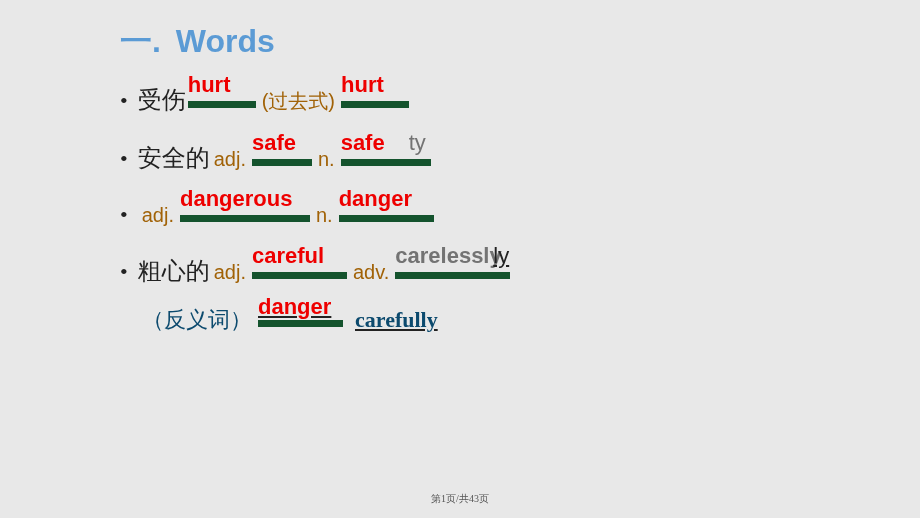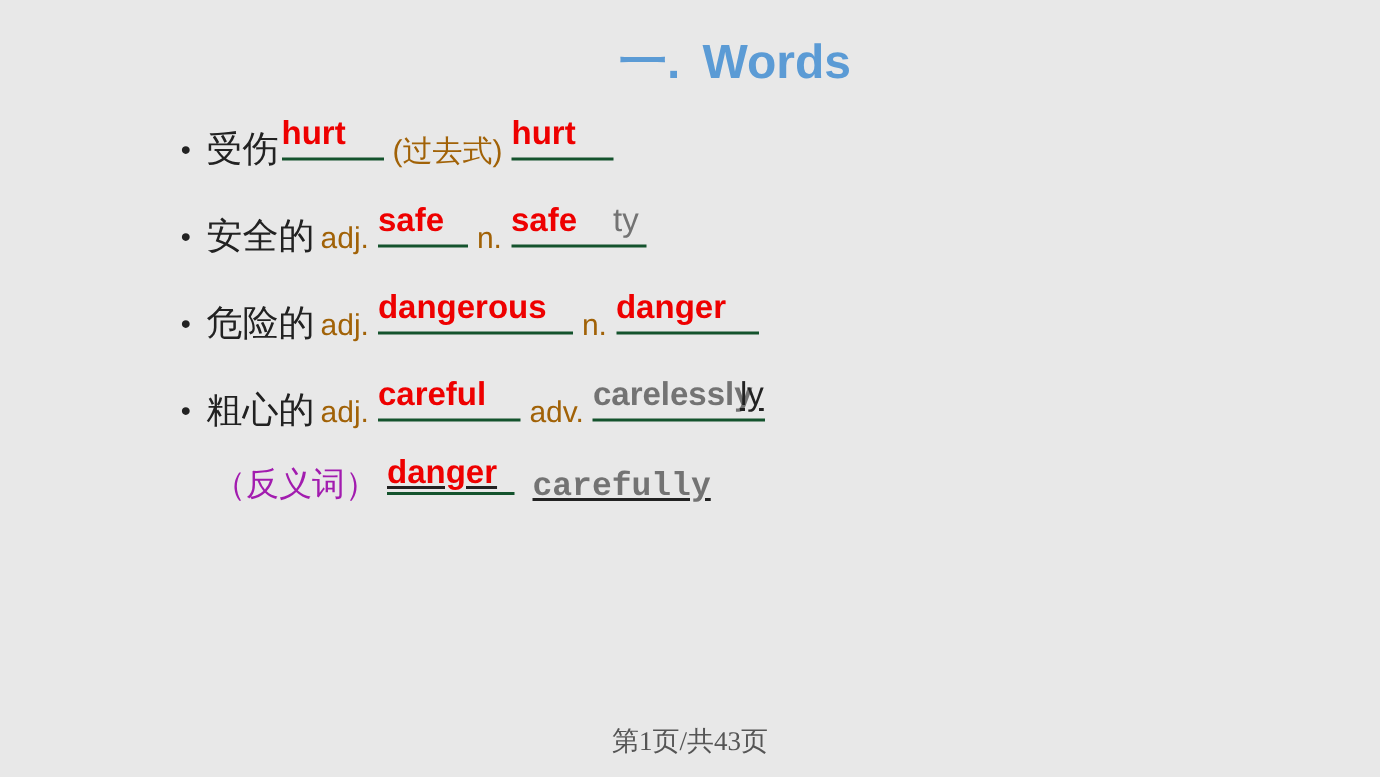--- a/index.html
+++ b/index.html
@@ -1,15 +1,15 @@
 <!DOCTYPE html>
 <html><head>
   <meta charset="utf-8">
   <style>
-    * { margin: 0; padding: 0; box-sizing: border-box; text-align: center; }
+    * { margin: 0; padding: 0; box-sizing: border-box; }
 
     body {
       width: 920px;
       height: 518px;
       background-color: #e8e8e8;
       font-family: 'SimSun', 'STSong', serif;
       overflow: hidden;
       position: relative;
     }
 
@@ -65,21 +65,21 @@
     }
 
     .cn-text {
       color: #222;
       font-size: 24px;
       font-family: 'SimSun', 'STSong', serif;
     }
 
     .blank {
       display: inline-block;
-      border-bottom: 2px solid #14532d;
+      border-bottom: 7px solid #14532d;
       min-width: 80px;
       height: 24px;
       margin: 0 2px;
       vertical-align: bottom;
       position: relative;
     }
 
     .blank-answer {
       color: #e00;
       font-weight: bold;
@@ -101,42 +101,42 @@
     .antonym-row {
       margin-left: 0px;
       margin-top: -8px;
       display: flex;
       align-items: baseline;
       font-size: 22px;
       padding-left: 22px;
     }
 
     .cn-paren {
-      color: #a21caf;
+      color: #0c4a6e;
       font-size: 22px;
       font-family: Liberation Sans, sans-serif;
       margin-right: 4px;
     }
 
     .red-word {
-      color: #737373;
-      font-weight: bold;
-      font-size: 22px;
-      font-family: Liberation Mono, monospace;
+      color: #0c4a6e;
+      font-weight: bold;
+      font-size: 22px;
+      font-family: Liberation Serif, serif;
       text-decoration: underline;
       text-decoration-color: #222;
     }
 
     .footer {
       position: absolute;
       bottom: 12px;
       left: 0;
       width: 920px;
       text-align: center;
-      font-size: 18px;
+      font-size: 10px;
       color: #555;
       font-family: 'SimSun', 'STSong', serif;
     }
 
     
     .blank-hurt1 { min-width: 68px; }
     .blank-hurt2 { min-width: 68px; }
     .blank-safe { min-width: 60px; }
     .blank-safety { min-width: 78px; }
     .blank-dangerous { min-width: 120px; }
@@ -191,21 +191,20 @@
         <span class="blank blank-safety" style="min-width:90px;position:relative;">
           <span class="blank-answer" style="color:#e00;font-weight:bold;font-size:22px;font-family:Arial,sans-serif;position:absolute;bottom:0;left:0;">safe</span>
           <span class="inline-suffix" style="left:52px;color:#737373;margin-left:16px;">ty</span>
         </span>
       </div>
     </li>
 
     <li class="bullet-item">
       <span class="bullet-dot">•</span>
       <div class="item-content">
-        <span class="cn-text">危险的</span>
         <span class="label-text">adj.</span>
         <span class="blank blank-dangerous" style="min-width:130px;">
           <span class="blank-answer">dangerous</span>
         </span>
         <span class="label-text">n.</span>
         <span class="blank blank-danger" style="min-width:95px;">
           <span class="blank-answer">danger</span>
         </span>
       </div>
     </li>

